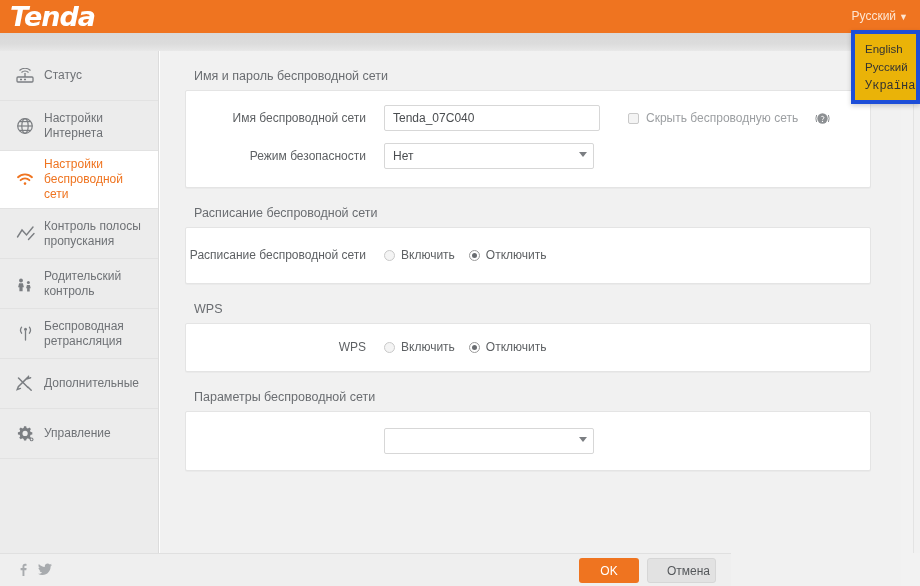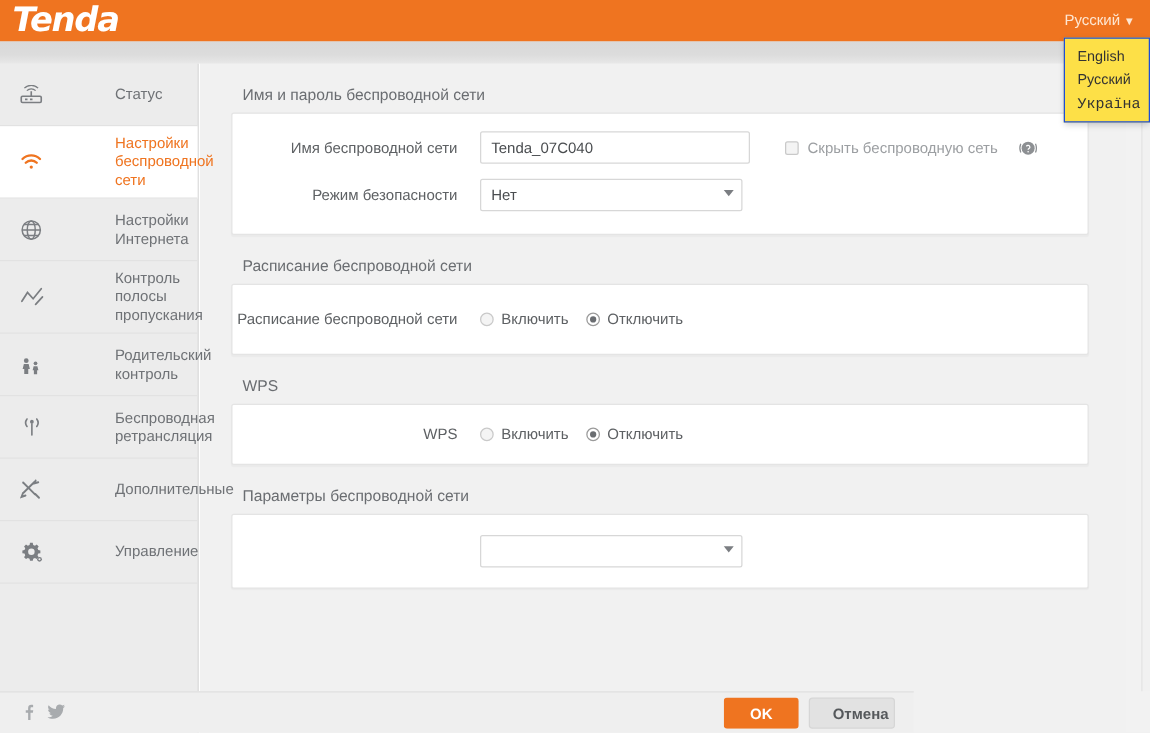--- a/index.html
+++ b/index.html
@@ -38,22 +38,22 @@
   .lang-caret {
     display: inline-block;
     margin-left: 3px;
     font-size: 9px;
     color: #fde6d2;
   }
   .lang-menu {
     position: absolute;
     right: 0px; top: 30px;
     width: 69px;
-    background: #fde047;
-    border: 1px solid #1d4ed8;
+    background: #eab308;
+    border: 4px solid #1d4ed8;
     box-shadow: 0 2px 5px rgba(0,0,0,0.18);
     padding: 6px 0 4px 0;
     z-index: 40;
   }
   .lang-menu-item {
     padding: 3px 0 3px 10px;
     font-size: 11.5px;
     color: #333333;
     cursor: pointer;
     white-space: nowrap;
@@ -80,21 +80,20 @@
     position: relative;
     min-height: 50px;
     display: flex;
     align-items: center;
     padding: 6px 8px 6px 14px;
     border-bottom: 1px solid #e2e2e2;
     color: #6f7276;
     font-size: 12px;
     cursor: pointer;
     line-height: 15px;
-    gap: 48px;
   }
   .nav-item .nav-ico {
     flex: 0 0 auto;
     width: 22px; height: 20px;
     margin-right: 8px;
     display: inline-flex;
     align-items: center;
     justify-content: center;
     color: #7b7e82;
   }
@@ -253,21 +252,20 @@
     background: #ffffff;
   }
 
   
   .footer {
     position: absolute; bottom: 0; left: 0;
     width: 731px; height: 33px;
     background: #efefef;
     border-top: 1px solid #e0e0e0;
     z-index: 20;
-    font-weight: bold;
   }
   .social {
     position: absolute; left: 18px; top: 9px;
     display: flex; gap: 9px;
     color: #a8abae;
     font-size: 12px;
   }
   .btn {
     position: absolute;
     top: 4px;
@@ -331,42 +329,42 @@
           <line x1="5" y1="11.5" x2="7" y2="11.5"></line>
           <line x1="9" y1="11.5" x2="11" y2="11.5"></line>
           <path d="M10 9 V5"></path>
           <path d="M6.5 4.5 a5 5 0 0 1 7 0" stroke-width="1.1"></path>
           <path d="M4.5 2.5 a8 8 0 0 1 11 0" stroke-width="1.1"></path>
         </svg>
       </span>
       <span class="nav-label">Статус</span>
     </div>
 
-    <div class="nav-item active">
-      <span class="nav-ico">
-        <svg width="20" height="15" viewBox="0 0 20 15" fill="none" stroke="currentColor" stroke-width="1.9" stroke-linecap="round">
-          <path d="M3 5.2 a10 10 0 0 1 14 0"></path>
-          <path d="M5.6 8.2 a6.2 6.2 0 0 1 8.8 0"></path>
-          <circle cx="10" cy="11.6" r="1.3" fill="currentColor" stroke="none"></circle>
-        </svg>
-      </span>
-      <span class="nav-label">Настройки беспроводной сети</span>
-    </div>
-
     <div class="nav-item">
       <span class="nav-ico">
         <svg width="18" height="18" viewBox="0 0 18 18" fill="none" stroke="currentColor" stroke-width="1.2">
           <circle cx="9" cy="9" r="7.3"></circle>
           <ellipse cx="9" cy="9" rx="3.2" ry="7.3"></ellipse>
           <line x1="1.8" y1="9" x2="16.2" y2="9"></line>
           <line x1="3" y1="4.6" x2="15" y2="4.6"></line>
           <line x1="3" y1="13.4" x2="15" y2="13.4"></line>
         </svg>
       </span>
       <span class="nav-label">Настройки Интернета</span>
+    </div>
+
+    <div class="nav-item active">
+      <span class="nav-ico">
+        <svg width="20" height="15" viewBox="0 0 20 15" fill="none" stroke="currentColor" stroke-width="1.9" stroke-linecap="round">
+          <path d="M3 5.2 a10 10 0 0 1 14 0"></path>
+          <path d="M5.6 8.2 a6.2 6.2 0 0 1 8.8 0"></path>
+          <circle cx="10" cy="11.6" r="1.3" fill="currentColor" stroke="none"></circle>
+        </svg>
+      </span>
+      <span class="nav-label">Настройки беспроводной сети</span>
     </div>
 
     <div class="nav-item">
       <span class="nav-ico">
         <svg width="19" height="17" viewBox="0 0 19 17" fill="none" stroke="currentColor" stroke-width="1.4" stroke-linecap="round">
           <path d="M1.5 12 L6 5 L10.5 10 L17 2"></path>
           <line x1="12.5" y1="14.5" x2="18" y2="8.5"></line>
         </svg>
       </span>
       <span class="nav-label">Контроль полосы пропускания</span>

